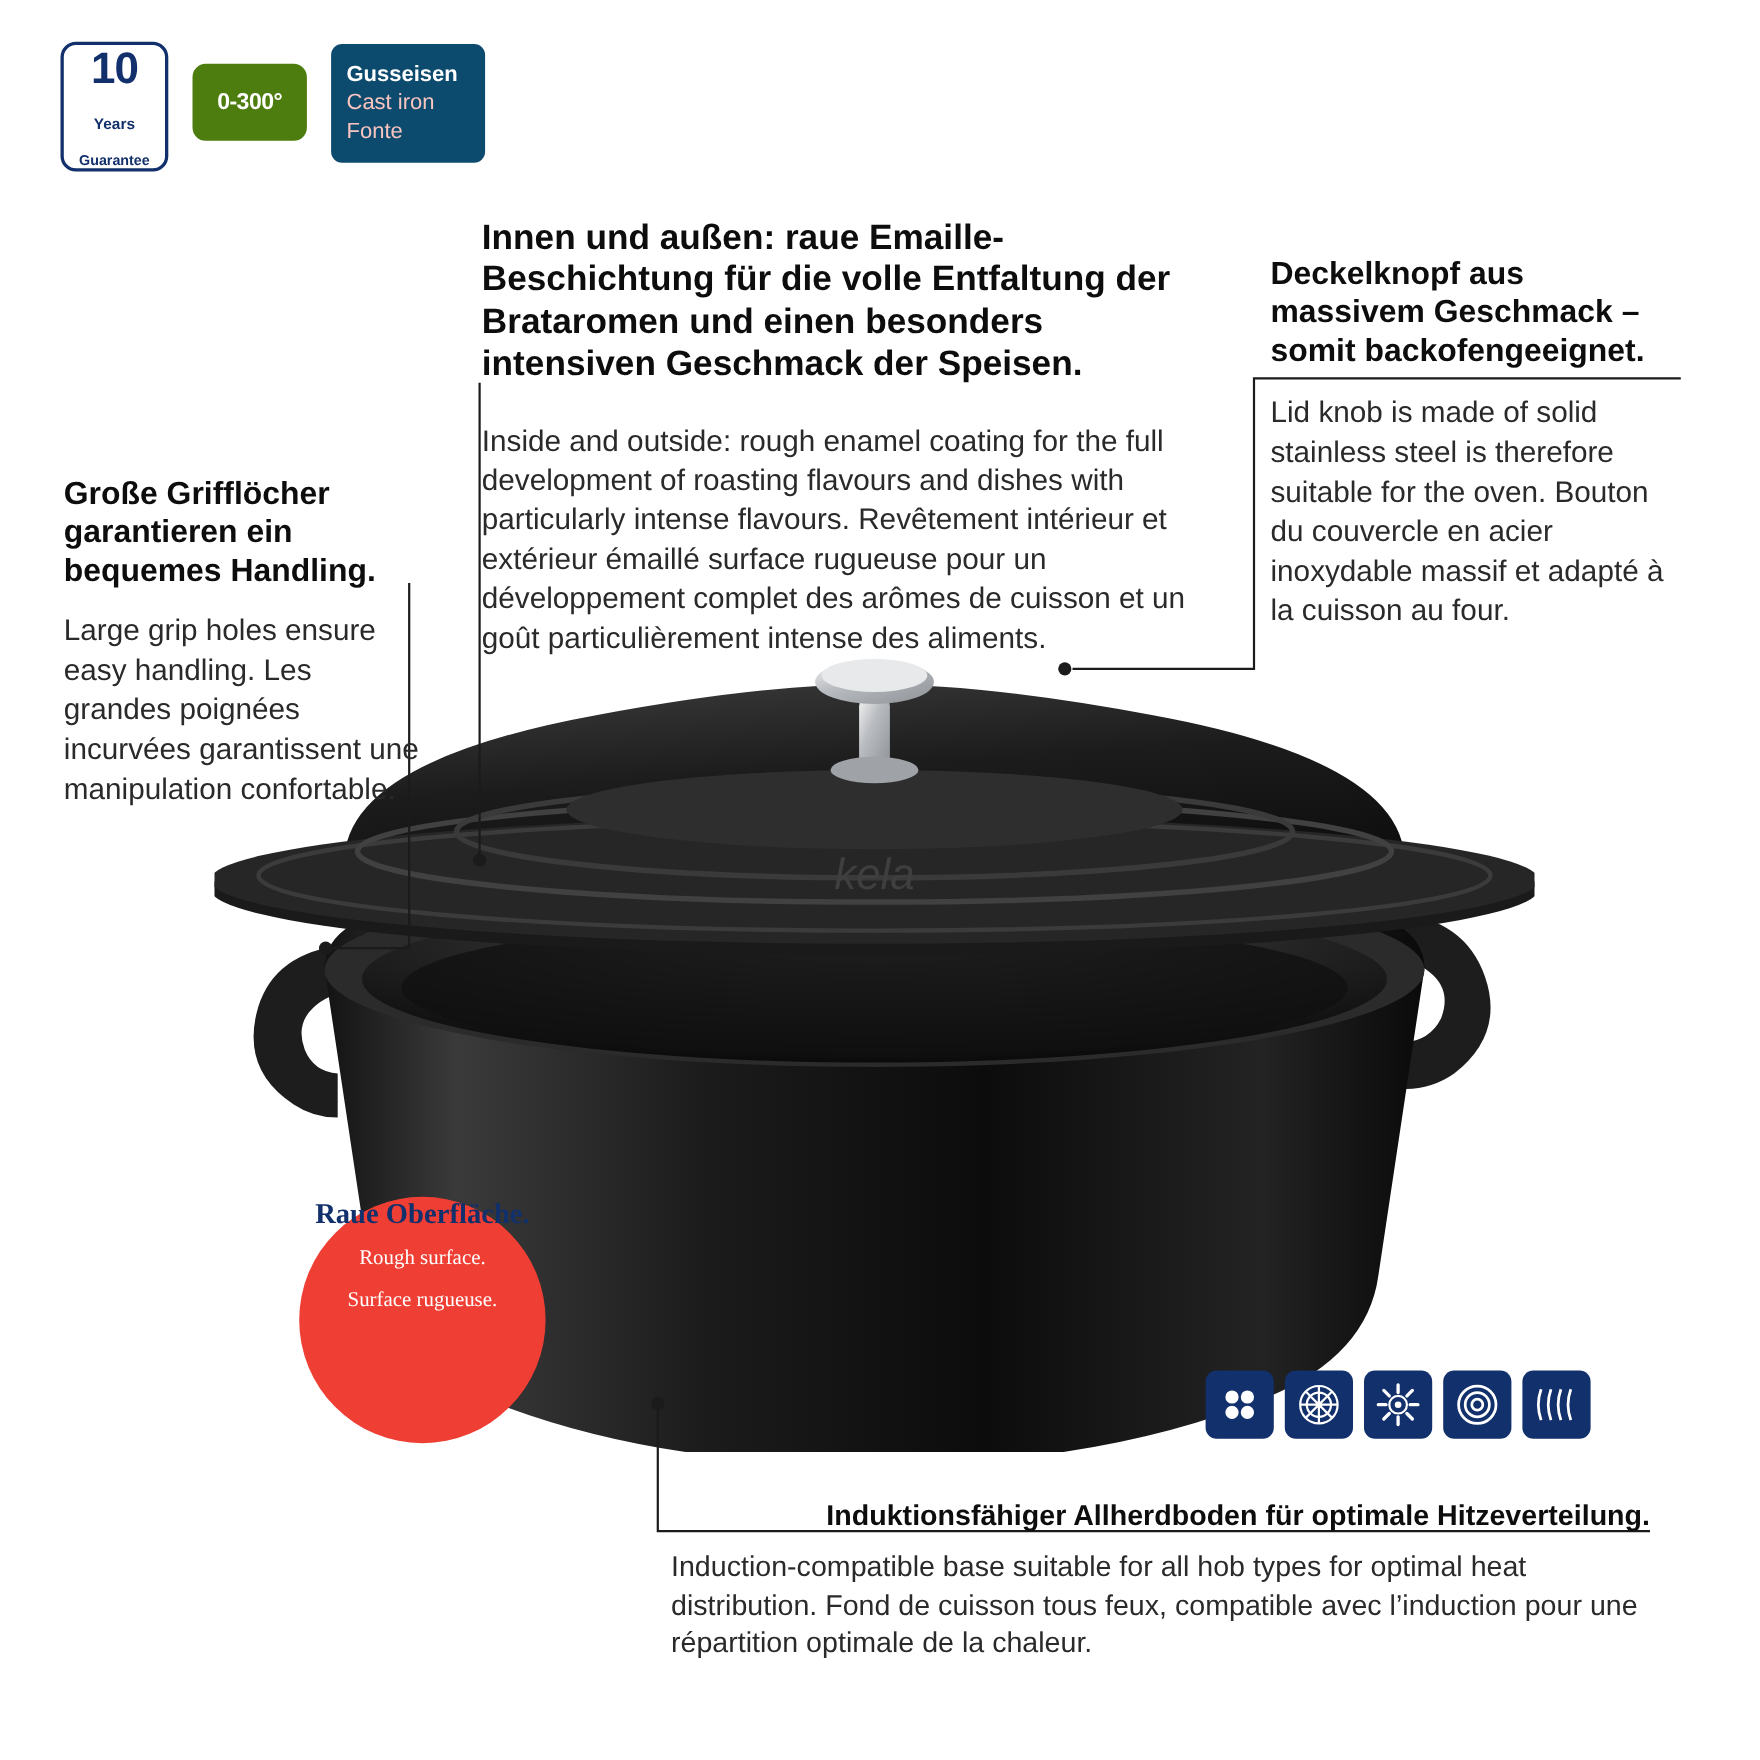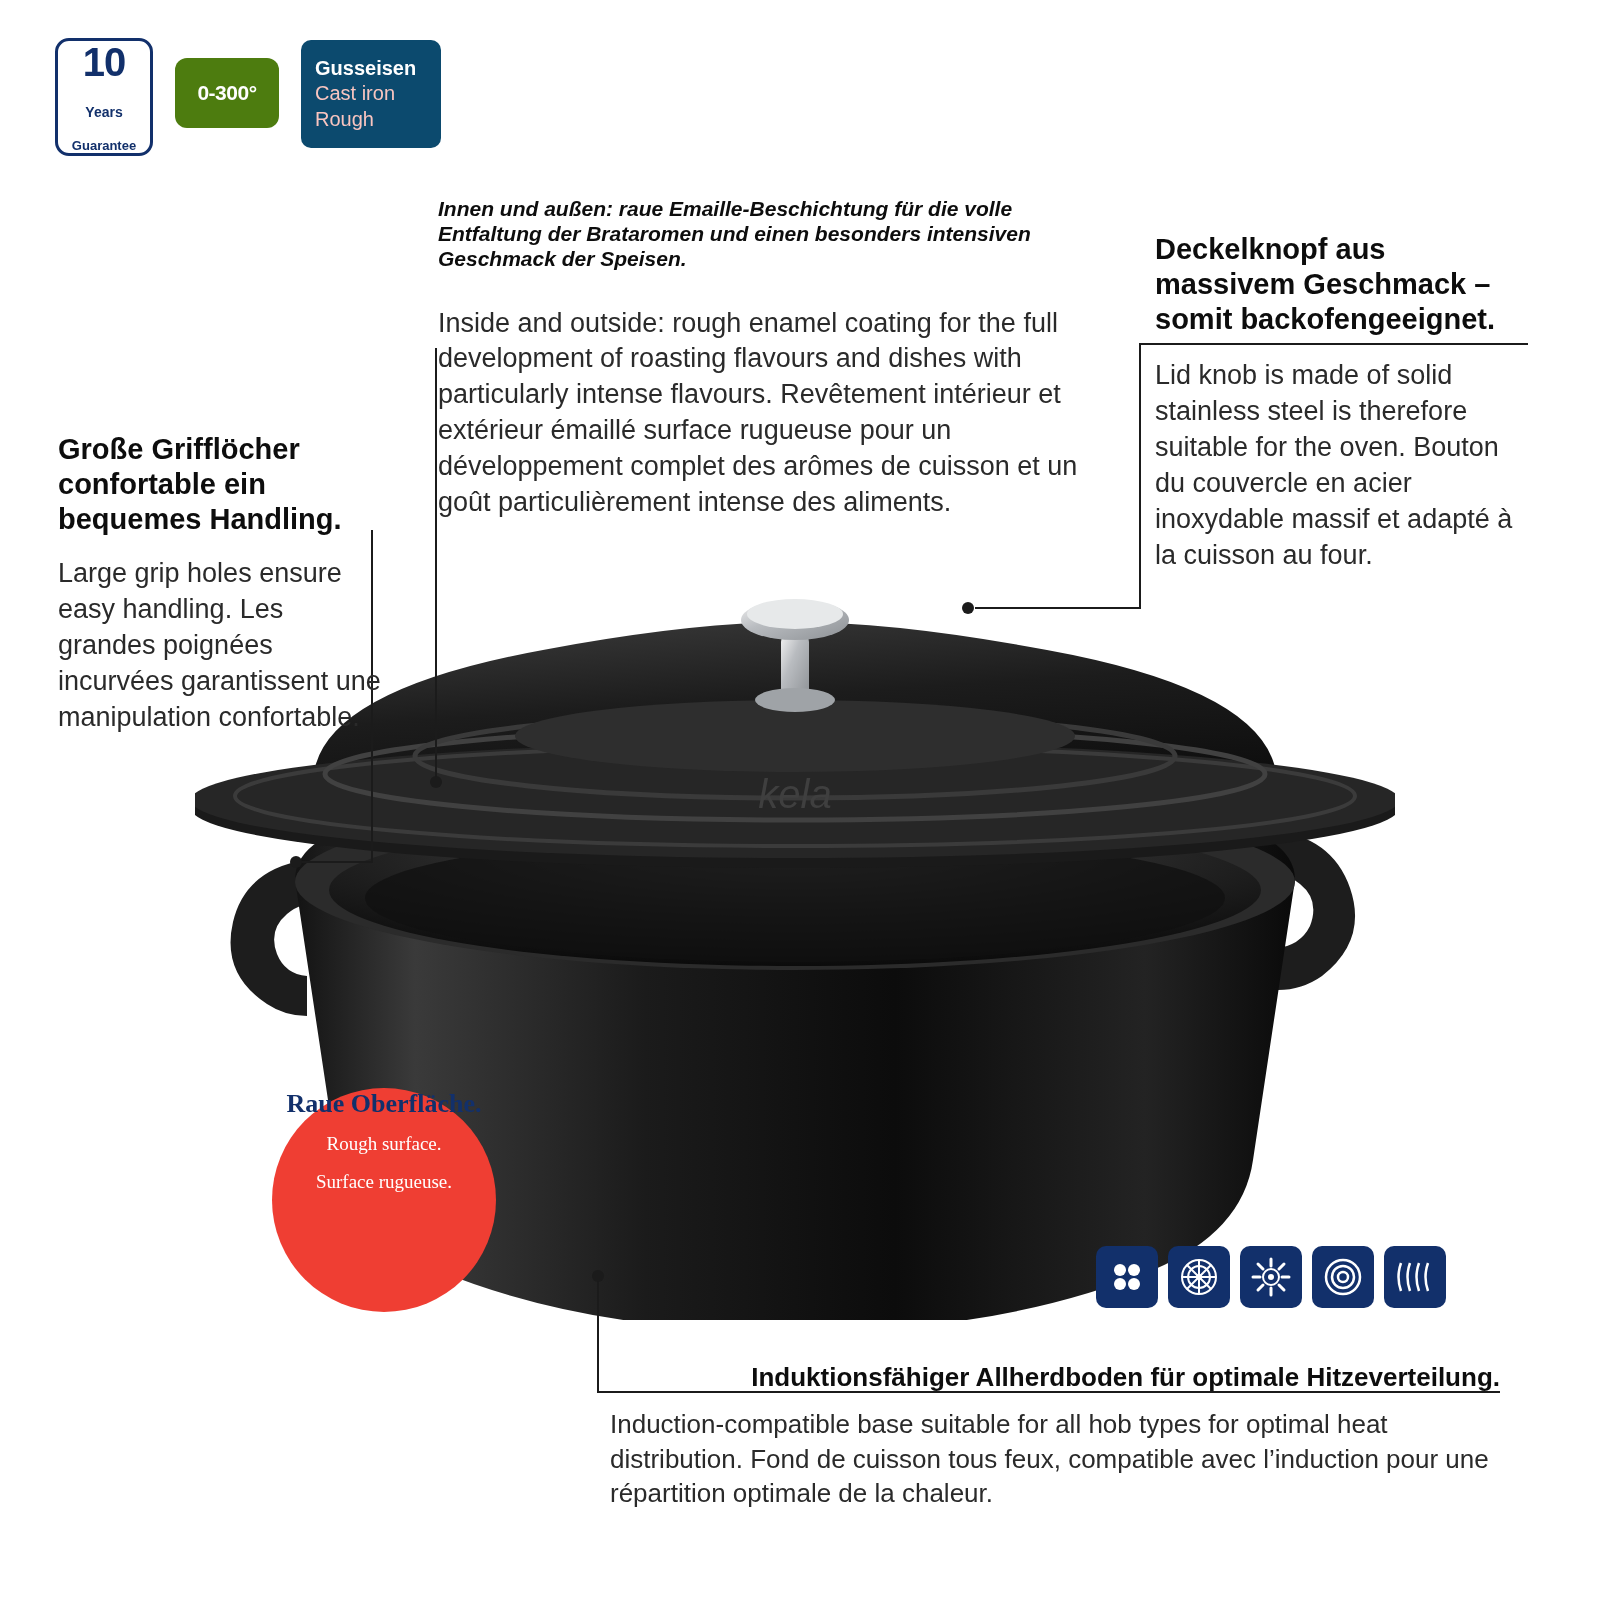--- a/index.html
+++ b/index.html
@@ -33,21 +33,21 @@
   }
   .badge-iron div{color:#ffffff;font-size:20px;line-height:1.28;}
   .badge-iron div.b{font-weight:bold;}
   .badge-iron div.l{color:#f9c5c0;}
 
   
   .head{font-weight:bold;line-height:1.2;color:#0d0d0d;}
   .body{line-height:1.33;color:#2a2a2a;}
 
   #cb-center{left:438px;top:196px;width:660px;}
-  #cb-center .head{font-size:21px;font-style:italic;}
+  #cb-center .head{font-size:32px;}
   #cb-center .body{font-size:27px;margin-top:34px;}
 
   #cb-right{left:1155px;top:232px;width:370px;}
   #cb-right .head{font-size:29px;}
   #cb-right .body{font-size:27px;margin-top:22px;}
 
   #cb-left{left:58px;top:432px;width:330px;}
   #cb-left .head{font-size:29px;}
   #cb-left .body{font-size:27px;margin-top:20px;}
 
@@ -83,21 +83,21 @@
     <div class="num">10</div>
     <div class="yrs">Years</div>
     <div class="gua">Guarantee</div>
   </div>
   <div class="badge-temp">
     <span>0-300°</span>
   </div>
   <div class="badge-iron">
     <div class="b">Gusseisen</div>
     <div class="l">Cast iron</div>
-    <div class="l">Rough</div>
+    <div class="l">Fonte</div>
   </div>
 </div>
 
 <svg class="abs" id="product" viewBox="0 0 1200 760">
   <defs>
     <linearGradient id="potBody" x1="0" y1="0" x2="1" y2="0">
       <stop offset="0%" stop-color="#131313"></stop>
       <stop offset="12%" stop-color="#3a3a3a"></stop>
       <stop offset="35%" stop-color="#1b1b1b"></stop>
       <stop offset="60%" stop-color="#0c0c0c"></stop>
@@ -172,21 +172,21 @@
   <div class="head">Innen und außen: raue Emaille-Beschichtung für die volle Entfaltung der Brataromen und einen besonders intensiven Geschmack der Speisen.</div>
   <div class="body">Inside and outside: rough enamel coating for the full development of roasting flavours and dishes with particularly intense flavours. Revêtement intérieur et extérieur émaillé surface rugueuse pour un développement complet des arômes de cuisson et un goût particulièrement intense des aliments.</div>
 </div>
 
 <div class="abs" id="cb-right">
   <div class="head">Deckelknopf aus massivem Geschmack – somit backofengeeignet.</div>
   <div class="body">Lid knob is made of solid stainless steel is therefore suitable for the oven. Bouton du couvercle en acier inoxydable massif et adapté à la cuisson au four.</div>
 </div>
 
 <div class="abs" id="cb-left">
-  <div class="head">Große Grifflöcher confortable ein bequemes Handling.</div>
+  <div class="head">Große Grifflöcher garantieren ein bequemes Handling.</div>
   <div class="body">Large grip holes ensure easy handling. Les grandes poignées incurvées garantissent une manipulation confortable.</div>
 </div>
 
 <div class="abs" id="cb-bottom">
   <div class="head">Induktionsfähiger Allherdboden für optimale Hitzeverteilung.</div>
   <div class="body">Induction-compatible base suitable for all hob types for optimal heat distribution. Fond de cuisson tous feux, compatible avec l’induction pour une répartition optimale de la chaleur.</div>
 </div>
 
 <div class="abs" id="rough">
   <div class="rh">Raue Oberfläche.</div>

